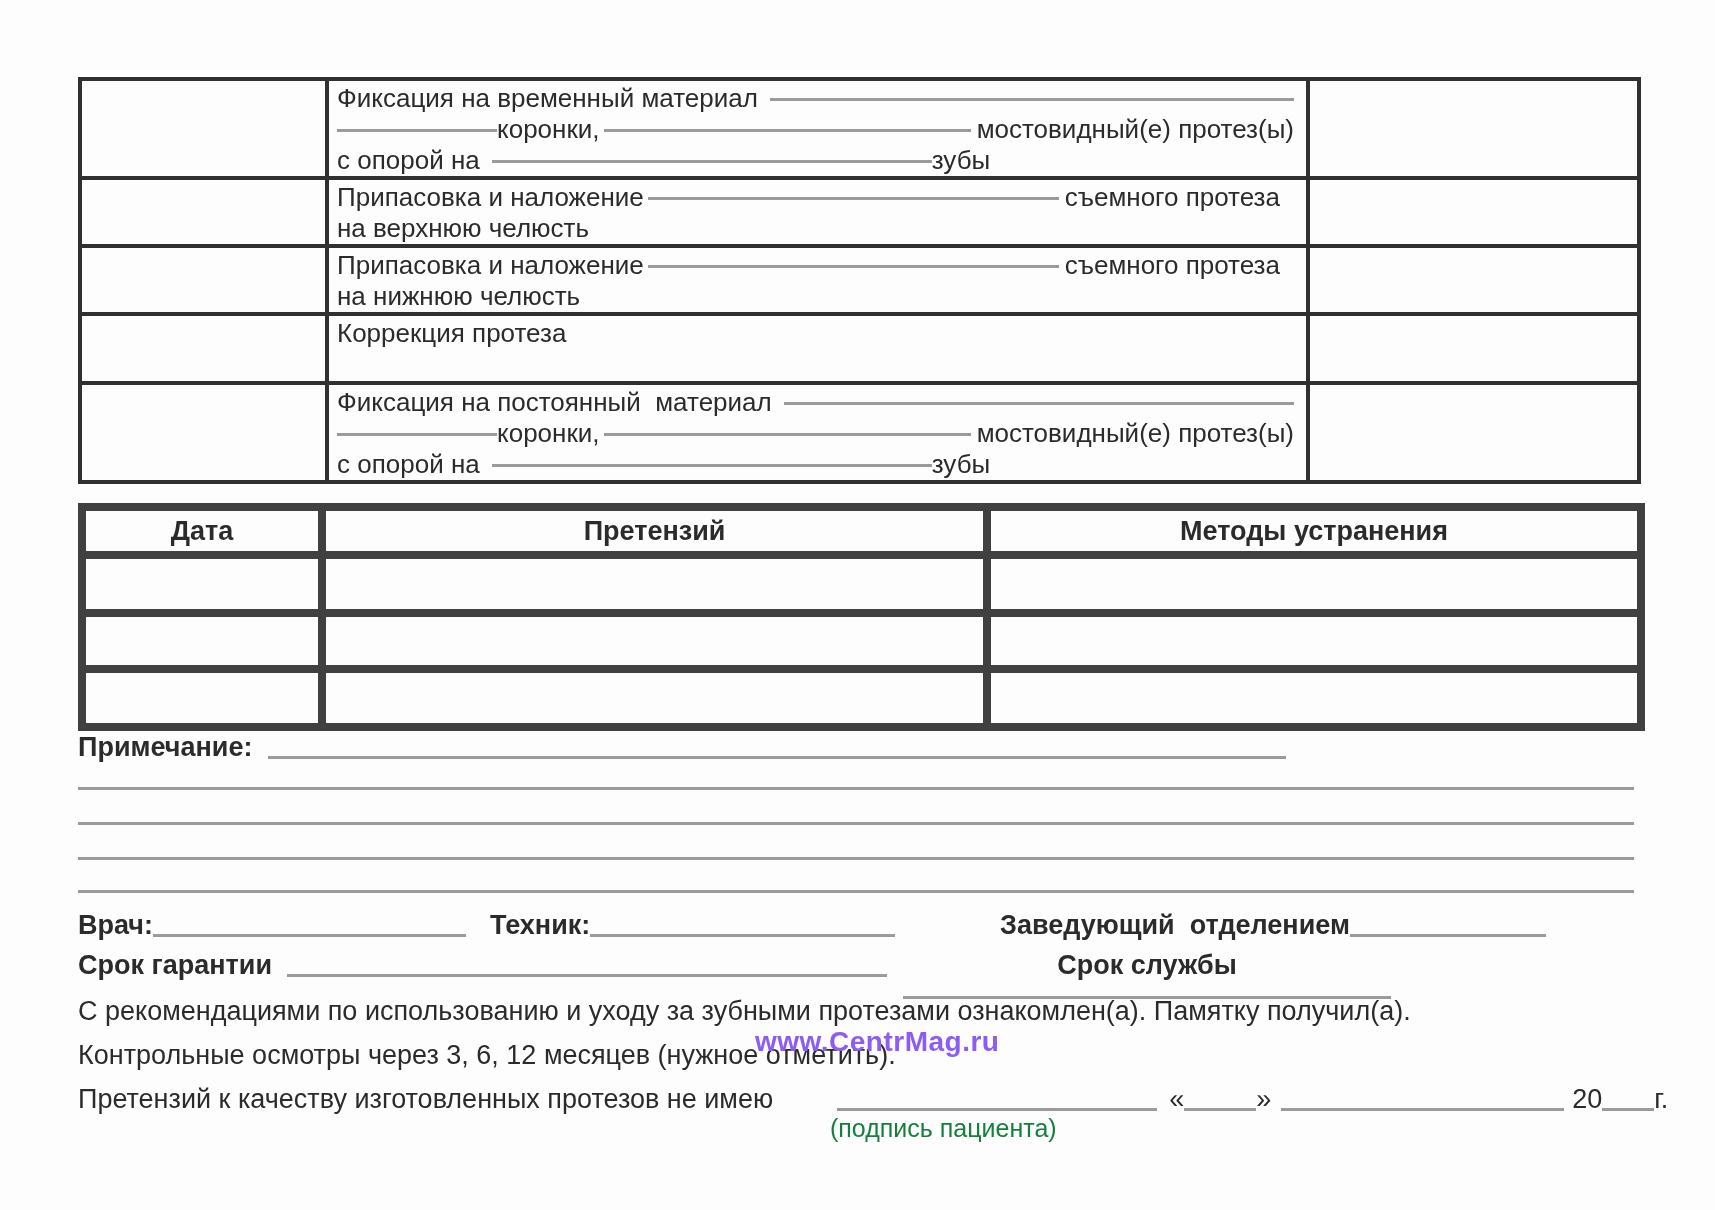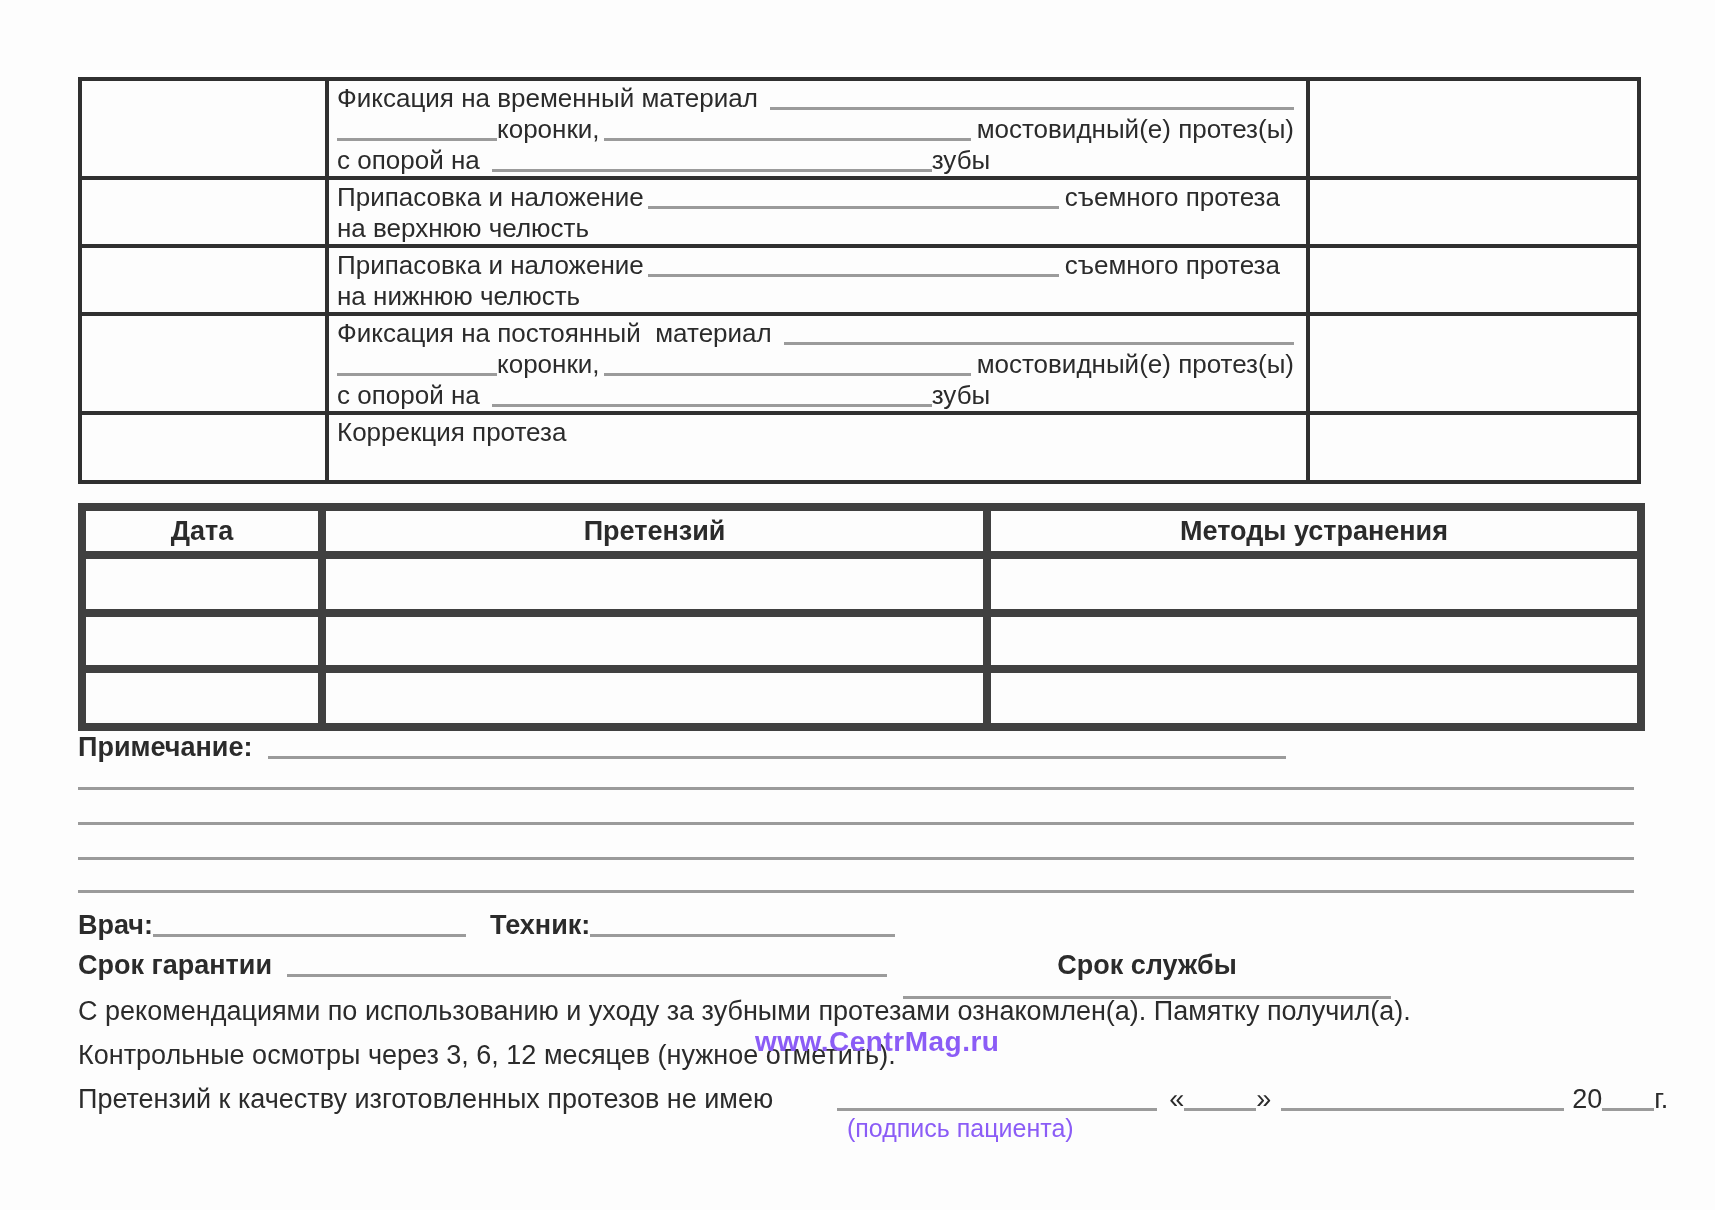--- a/index.html
+++ b/index.html
@@ -11,31 +11,31 @@
     font-size:26px;
   }
   .pre { white-space:pre; }
   .lbl { font-weight:bold; font-size:27px; }
   .abs { position:absolute; display:flex; align-items:center; white-space:nowrap; }
   .bl { display:inline-block; height:18px; border-bottom:3px solid #9b9b9b; margin-bottom:-5px; }
   .grow { flex:1 1 auto; }
   table { border-collapse:collapse; position:absolute; table-layout:fixed; background:#fdfdfd; }
   .t1 { left:78px; top:77px; width:1559px; }
   .t1 td { border:4px solid #303030; vertical-align:top; padding:2px 12px 0 8px; }
-  .ln { display:flex; align-items:center; line-height:31px; white-space:nowrap; }
+  .ln { display:flex; align-items:flex-start; line-height:31px; white-space:nowrap; }
   .t2 { left:78px; top:503px; width:1559px; }
   .t2 th, .t2 td { border:8px solid #404040; }
   .t2 th { font-size:27px; font-weight:bold; height:48px; text-align:center; vertical-align:middle; }
   .rule { position:absolute; left:78px; width:1556px; height:3px; background:#9b9b9b; }
   .par { position:absolute; font-size:27px; white-space:nowrap; }
   .watermark {
     position:absolute; left:755px; top:1026px;
     font-size:28px; font-weight:bold; letter-spacing:0.5px;
   }
-  .caption { position:absolute; left:830px; top:1114px; font-size:25px; color:#8b5cf6;margin-left:17px; }
+  .caption { position:absolute; left:830px; top:1114px; font-size:25px; color:#15803d; }
 </style>
 </head>
 <body>
 
 <div class="page">
 
   <table class="t1">
     <colgroup>
         <col style="width:247px">
         <col style="width:981px">
@@ -84,46 +84,46 @@
           <span>Припасовка и наложение</span>
           <span class="bl grow" style="margin-left:4px;margin-right:6px"></span>
           <span style="margin-right:14px">съемного протеза</span>
         </div>
         <div class="ln">
           <span>на нижнюю челюсть</span>
         </div>
       </td>
       <td></td>
     </tr>
+    <tr style="height:69px">
+      <td></td>
+      <td>
+        <div class="ln">
+          <span>Коррекция протеза</span>
+        </div>
+      </td>
+      <td></td>
+    </tr>
     <tr style="height:95px">
       <td></td>
       <td>
         <div class="ln">
           <span class="pre">Фиксация на постоянный  материал</span>
           <span class="bl grow" style="margin-left:12px"></span>
         </div>
         <div class="ln">
           <span class="bl" style="width:160px"></span>
           <span>коронки,</span>
           <span class="bl grow" style="margin-left:4px;margin-right:6px"></span>
           <span>мостовидный(е) протез(ы)</span>
         </div>
         <div class="ln">
           <span>с опорой на</span>
           <span class="bl" style="width:440px;margin-left:12px"></span>
           <span>зубы</span>
-        </div>
-      </td>
-      <td></td>
-    </tr>
-    <tr style="height:69px">
-      <td></td>
-      <td>
-        <div class="ln">
-          <span>Коррекция протеза</span>
         </div>
       </td>
       <td></td>
     </tr>
   </tbody>
     </table>
 
   <table class="t2">
     <colgroup>
         <col style="width:240px">
@@ -165,20 +165,24 @@
   <div class="rule" style="top:890px"></div>
 
   <div class="abs" style="left:78px; top:910px;">
     <span class="lbl">Врач:</span>
     <span class="bl" style="width:313px"></span>
   </div>
   <div class="abs" style="left:490px; top:910px;">
     <span class="lbl">Техник:</span>
     <span class="bl" style="width:305px"></span>
   </div>
+  <div class="abs" style="left:1000px; top:910px;">
+    <span class="lbl pre">Заведующий  отделением</span>
+    <span class="bl" style="width:196px"></span>
+  </div>
 
   <div class="abs" style="left:78px; top:950px;">
     <span class="lbl">Срок гарантии</span>
     <span class="bl" style="width:600px; margin-left:15px;"></span>
   </div>
   <div class="abs" style="left:903px; top:950px;flex-direction:column;">
     <span class="lbl">Срок службы</span>
     <span class="bl" style="width:488px"></span>
   </div>
 

